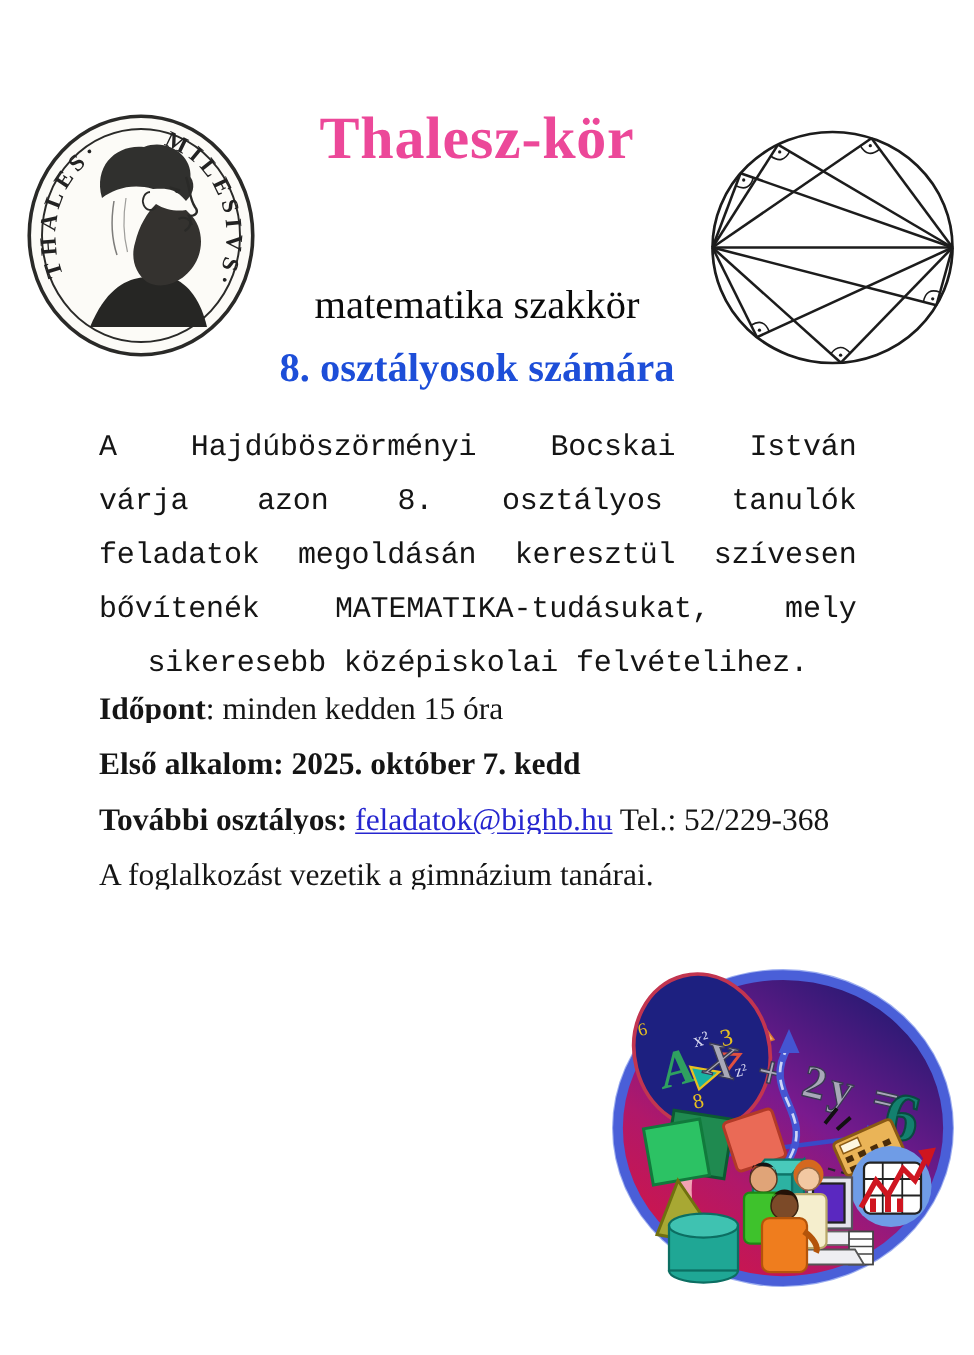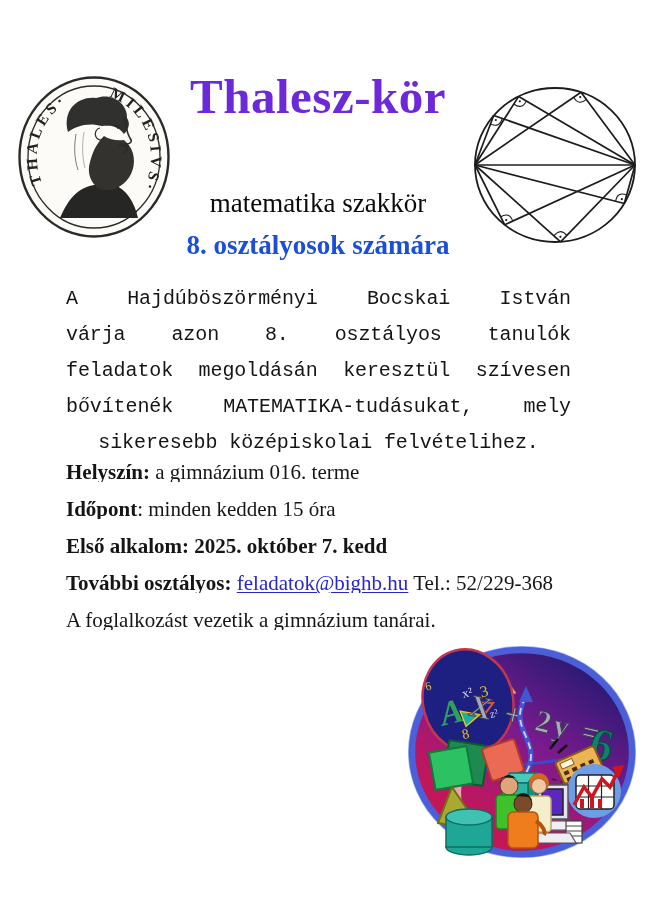--- a/index.html
+++ b/index.html
@@ -2,21 +2,21 @@
 <html><head>
 <meta charset="utf-8">
 <style>
   * { margin:0; padding:0; box-sizing:border-box; }
   html,body { background:#fff; }
   .page {
     position:relative; width:649px; height:903px; background:#ffffff;
     font-family:"Liberation Serif","DejaVu Serif",serif; color:#151515; overflow:hidden;
   }
   .center-col { position:absolute; left:0; width:636px; text-align:center; }
-  .title   { top:68px;  font-size:49px; font-weight:bold; color:#6d28d9; letter-spacing:0.5px; }
+  .title   { top:68px;  font-size:40px; font-weight:bold; color:#ec4899; letter-spacing:0.5px; }
   .sub1    { top:188px; font-size:27px; font-weight:normal; color:#0a0a0a; }
   .sub2    { top:230px; font-size:27px; font-weight:bold; color:#1d4ed8; }
   .coin-svg    { position:absolute; left:16px; top:74px; }
   .diagram-svg { position:absolute; left:471px; top:84px; }
   .clipart-svg { position:absolute; left:406px; top:645px; }
   .body-par { position:absolute; left:66px; top:281px; width:505px;
               font-size:20px; line-height:36px; letter-spacing:-0.1px;font-family:Liberation Mono, monospace; }
   .jline { text-align:justify; text-align-last:justify; height:36px; overflow:hidden; white-space:nowrap0; }
   .lline { text-align:center; height:36px; overflow:hidden; }
   .info { position:absolute; left:66px; top:461px; width:520px; font-size:21px; }
@@ -95,21 +95,20 @@
 
   <div class="body-par">
     <div class="jline">A Hajdúböszörményi Bocskai István Gimnázium szeretettel</div>
     <div class="jline">várja azon 8. osztályos tanulók jelentkezését, akik érdekes</div>
     <div class="jline">feladatok megoldásán keresztül szívesen megerősítenék és</div>
     <div class="jline">bővítenék MATEMATIKA-tudásukat, mely hozzájárulhat a</div>
     <div class="lline">sikeresebb középiskolai felvételihez.</div>
   </div>
 
   <div class="info">
-    <div class="info-line"><span class="b">Helyszín:</span><span> a gimnázium 016. terme</span></div>
     <div class="info-line"><span class="b">Időpont</span><span>: minden kedden 15 óra</span></div>
     <div class="info-line b">Első alkalom: 2025. október 7. kedd</div>
     <div class="info-line"><span class="b">További osztályos:</span>
       <a class="link">feladatok@bighb.hu</a><span> Tel.: 52/229-368</span></div>
     <div class="info-line">A foglalkozást vezetik a gimnázium tanárai.</div>
   </div>
 
   <svg class="clipart-svg" width="232" height="220" viewBox="0 0 232 220">
     <defs>
       <linearGradient id="gradBG" x1="0%" y1="100%" x2="75%" y2="0%">

